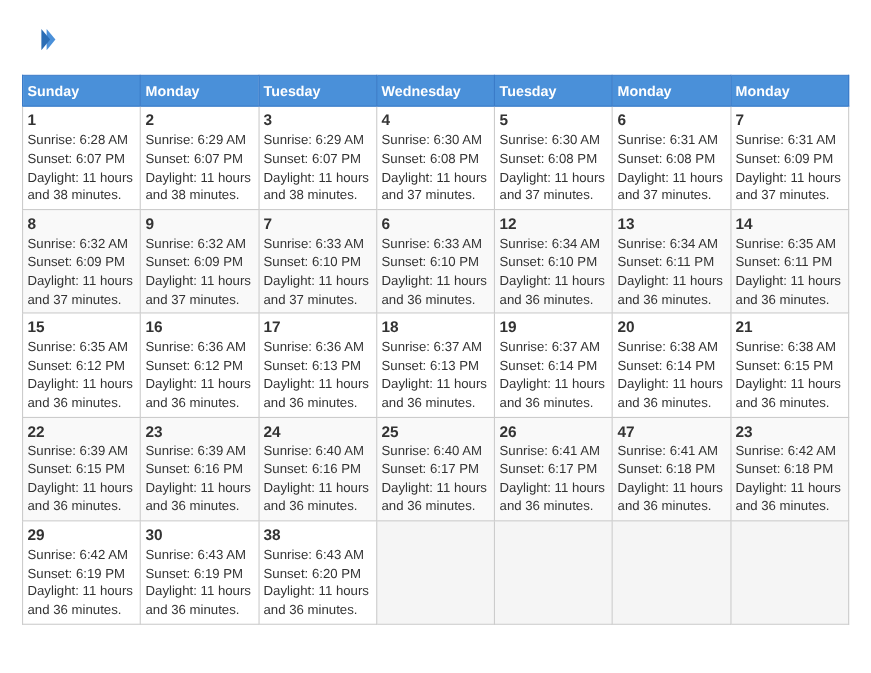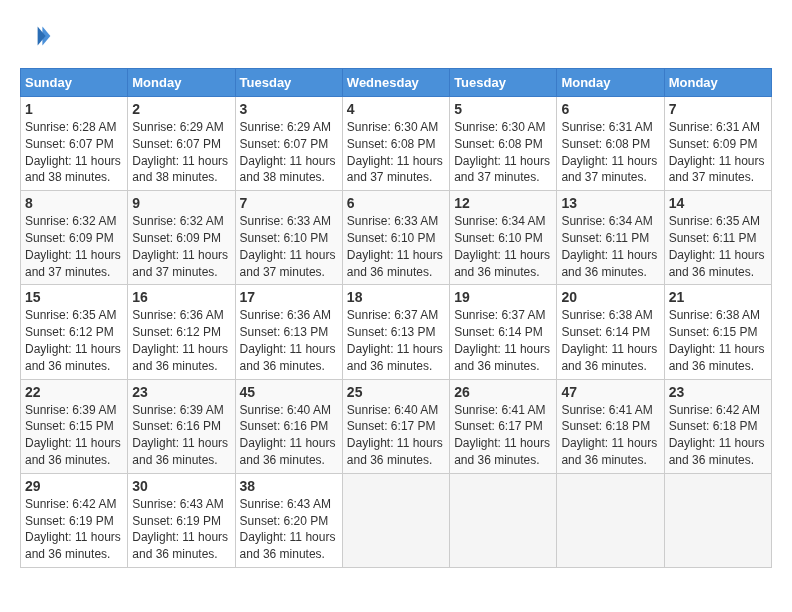--- a/index.html
+++ b/index.html
@@ -283,21 +283,21 @@
 and 36 minutes.</div>
         </td>
         <td>
           <span class="day-num">23</span>
           <div class="day-info" style="white-space: pre-line;">Sunrise: 6:39 AM
 Sunset: 6:16 PM
 Daylight: 11 hours
 and 36 minutes.</div>
         </td>
         <td>
-          <span class="day-num">45</span>
+          <span class="day-num">24</span>
           <div class="day-info" style="white-space: pre-line;">Sunrise: 6:40 AM
 Sunset: 6:16 PM
 Daylight: 11 hours
 and 36 minutes.</div>
         </td>
         <td>
           <span class="day-num">25</span>
           <div class="day-info" style="white-space: pre-line;">Sunrise: 6:40 AM
 Sunset: 6:17 PM
 Daylight: 11 hours

